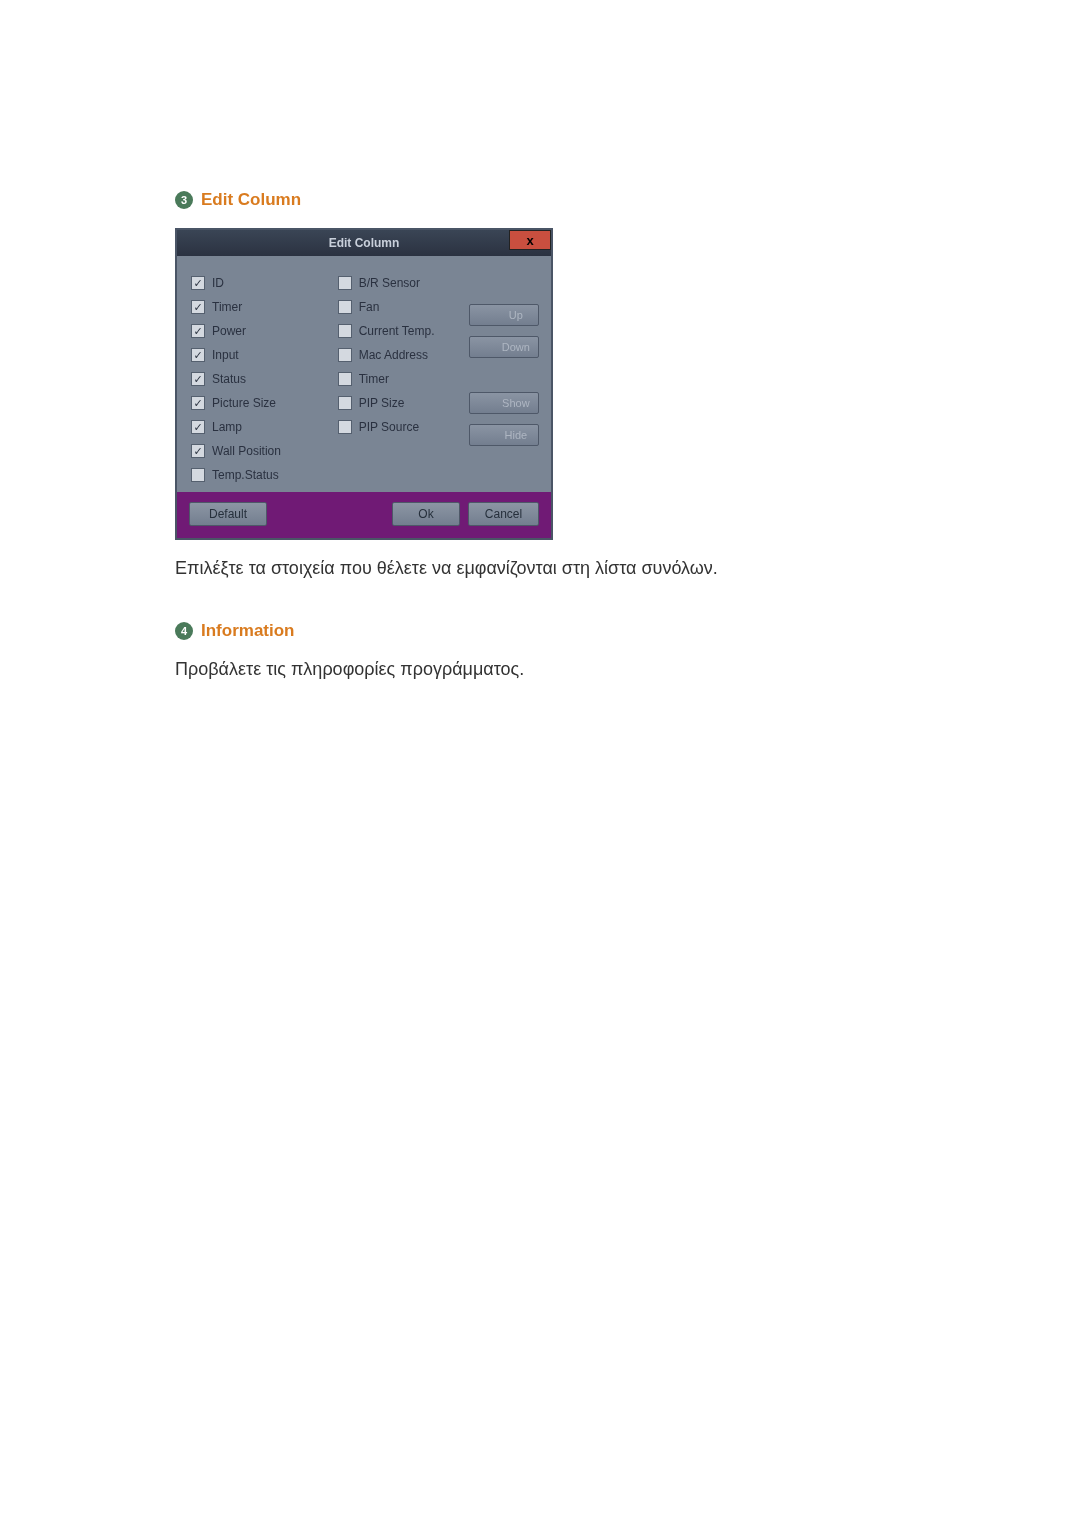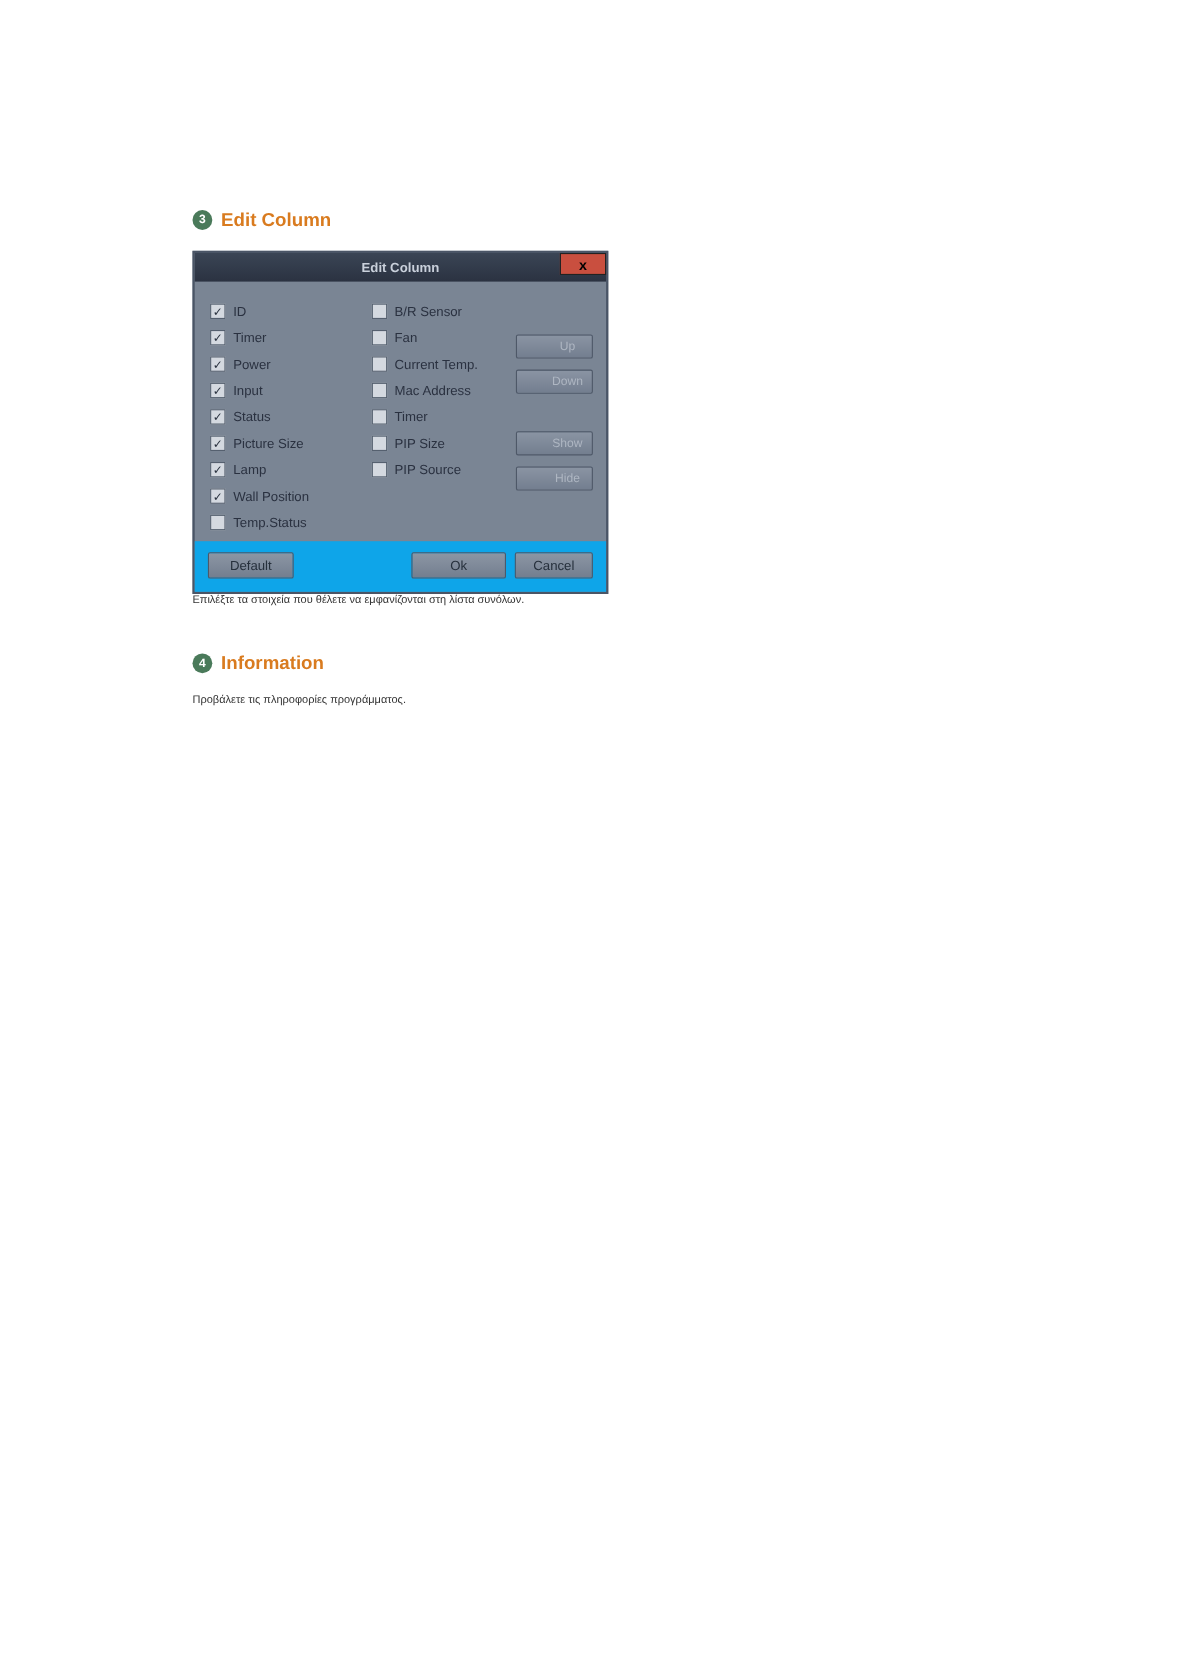--- a/index.html
+++ b/index.html
@@ -106,44 +106,45 @@
     color: #aeb6c2;
     font-size: 11px;
     display: flex;
     align-items: center;
     justify-content: center;
     cursor: pointer;
     padding-left: 24px;
   }
   .sidebtn + .sidebtn { }
   .dialog-footer {
-    background: #0ea5e9;
+    background: #701a75;
     padding: 10px 12px 12px 12px;
     display: flex;
     gap: 8px;
   }
   .footbtn {
     height: 24px;
     background: linear-gradient(#8c96a4, #737e8f);
     border: 1px solid #4e5868;
     border-radius: 2px;
     color: #26303c;
     font-size: 12px;
     display: flex;
     align-items: center;
     justify-content: center;
     cursor: pointer;
   }
   .default-btn { width: 78px; }
   .spacer { flex: 1; }
-  .ok-btn { width: 86px; }
+  .ok-btn { width: 68px; }
   .cancel-btn { width: 71px; }
   .body-text {
-    font-size: 10px;
+    font-size: 18px;
     color: #333;
+    margin-top: 18px;
     margin-bottom: 42px;
   }
   .sidebtn-group { display: flex; flex-direction: column; gap: 10px; }
   .sidebtn-group + .sidebtn-group { margin-top: 22px; }
 </style>
 </head>
 <body>
 
 <div class="sect-header">
   <div class="num-badge">3</div>

